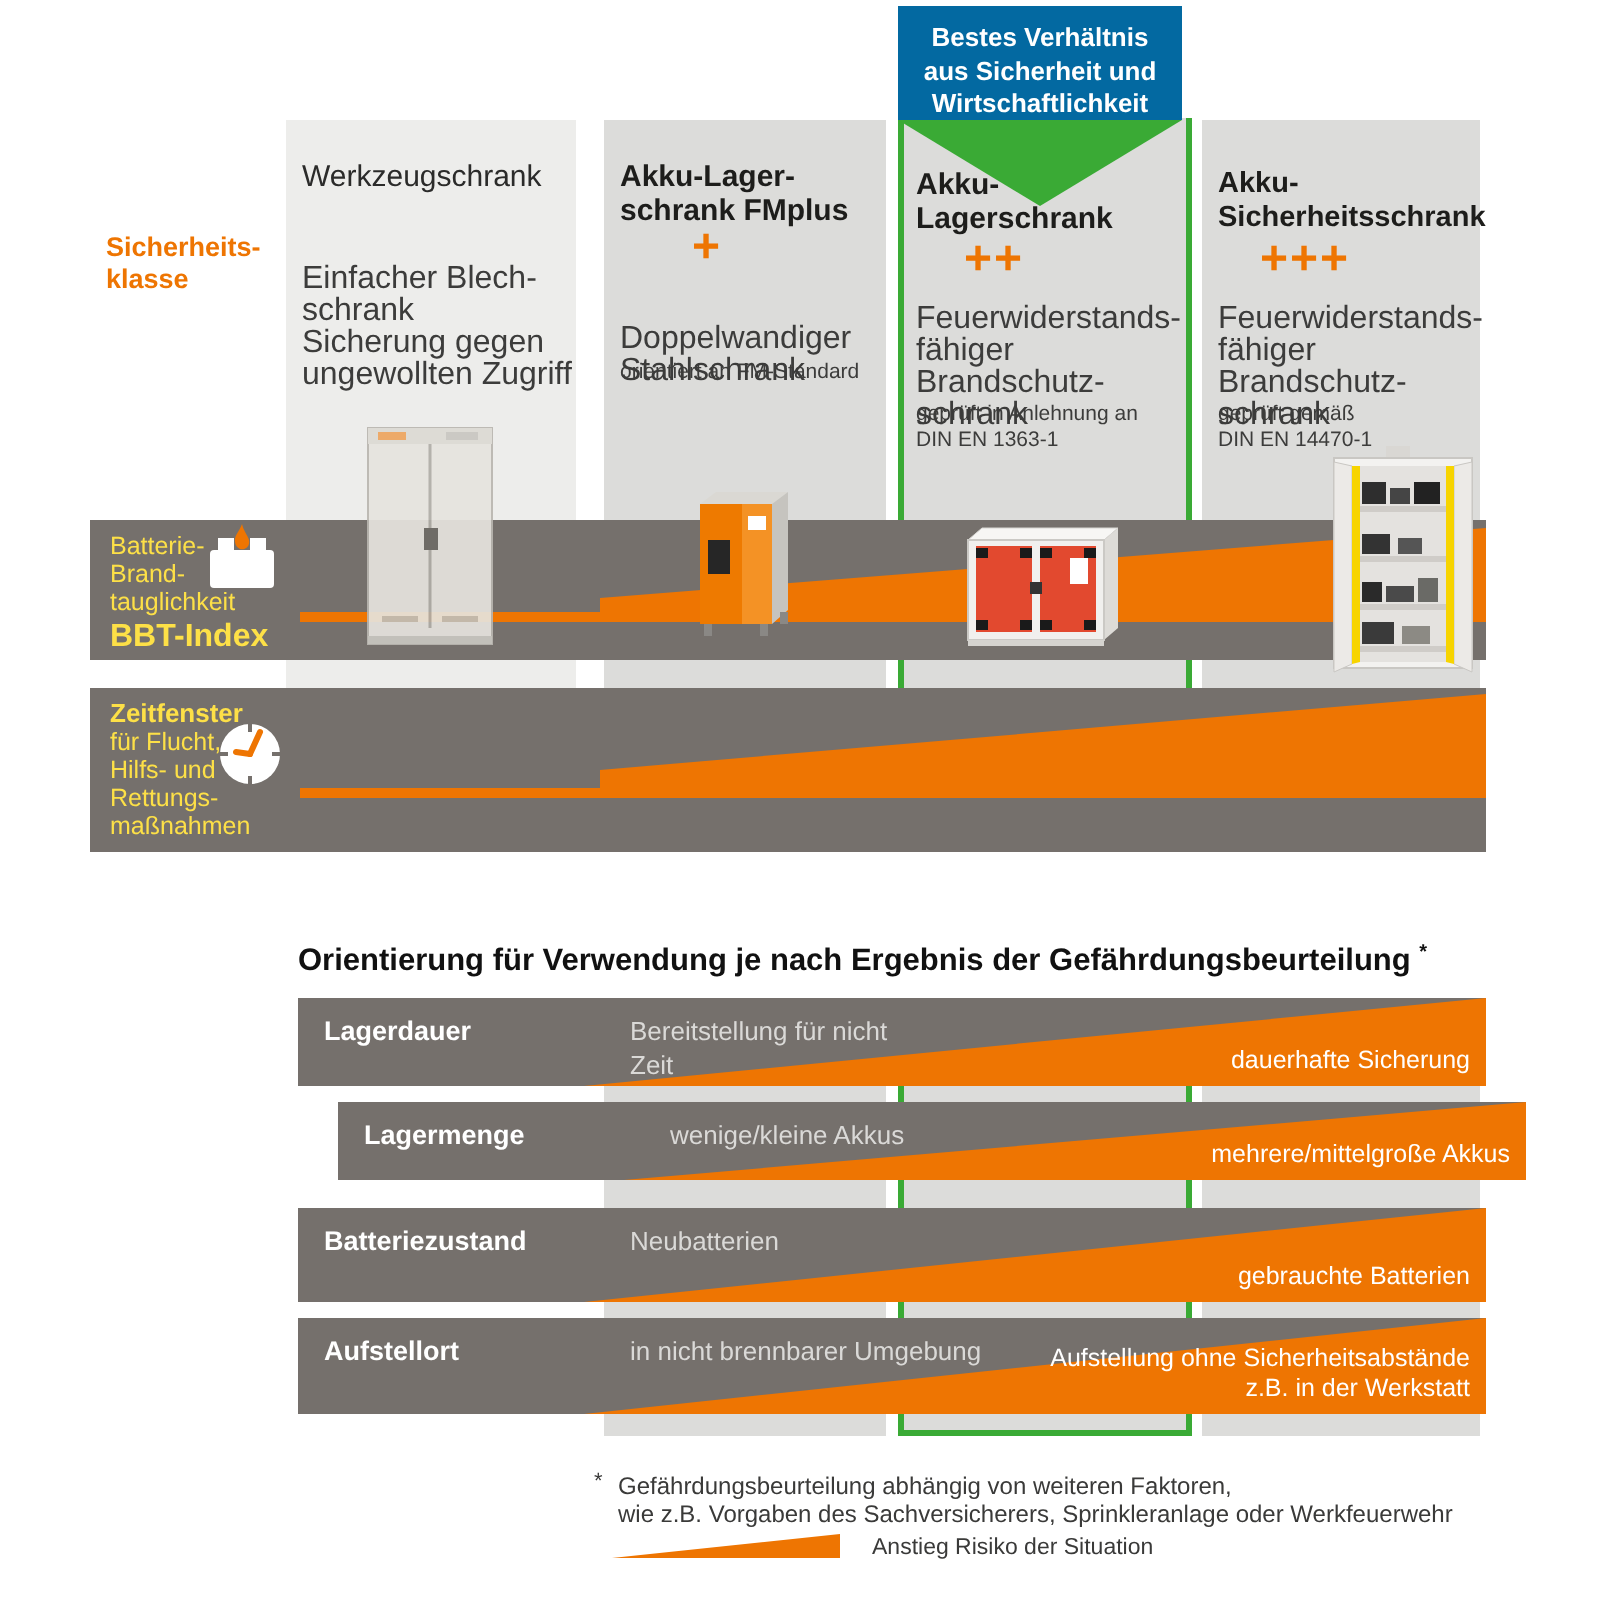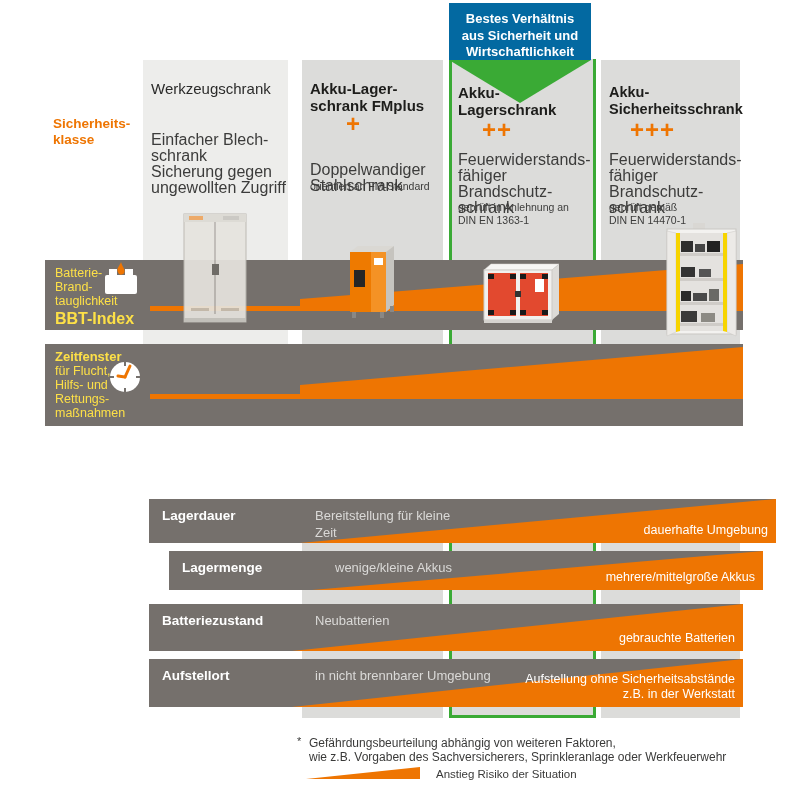--- a/index.html
+++ b/index.html
@@ -206,29 +206,33 @@
       <circle cx="17" cy="17" r="15" fill="#fff"></circle>
       <line x1="17" y1="2" x2="17" y2="6" stroke="#75706c" stroke-width="2"></line>
       <line x1="17" y1="28" x2="17" y2="32" stroke="#75706c" stroke-width="2"></line>
       <line x1="2" y1="17" x2="6" y2="17" stroke="#75706c" stroke-width="2"></line>
       <line x1="28" y1="17" x2="32" y2="17" stroke="#75706c" stroke-width="2"></line>
       <line x1="17" y1="17" x2="22" y2="6" stroke="#ee7502" stroke-width="3" stroke-linecap="round"></line>
       <line x1="17" y1="17" x2="10" y2="16" stroke="#ee7502" stroke-width="3" stroke-linecap="round"></line>
     </svg>
   </div>
 
-
-  <div class="row" style="top:499px;height:44px;padding-left:33px;">
+  <div id="tbl-heading" class="abs">
+    <span>Orientierung für Verwendung je nach Ergebnis der Gefährdungsbeurteilung</span>
+    <sup>*</sup>
+  </div>
+
+  <div class="row" style="top:499px;height:44px;">
     <svg viewBox="0 0 594 46" preserveAspectRatio="none">
         <polygon points="143,46 594,0 594,46" fill="#ee7502"></polygon>
       </svg>
     <div class="row-label">Lagerdauer</div>
-    <div class="row-low pre">Bereitstellung für kleine
+    <div class="row-low pre">Bereitstellung für nicht
 Zeit</div>
-    <div class="row-high pre">dauerhafte Umgebung</div>
+    <div class="row-high pre">dauerhafte Sicherung</div>
   </div>
 
   <div class="row" style="top:551px;height:39px;margin-left:20px;">
     <svg viewBox="0 0 594 46" preserveAspectRatio="none">
         <polygon points="143,46 594,0 594,46" fill="#ee7502"></polygon>
       </svg>
     <div class="row-label">Lagermenge</div>
     <div class="row-low pre">wenige/kleine Akkus</div>
     <div class="row-high pre">mehrere/mittelgroße Akkus</div>
   </div>

